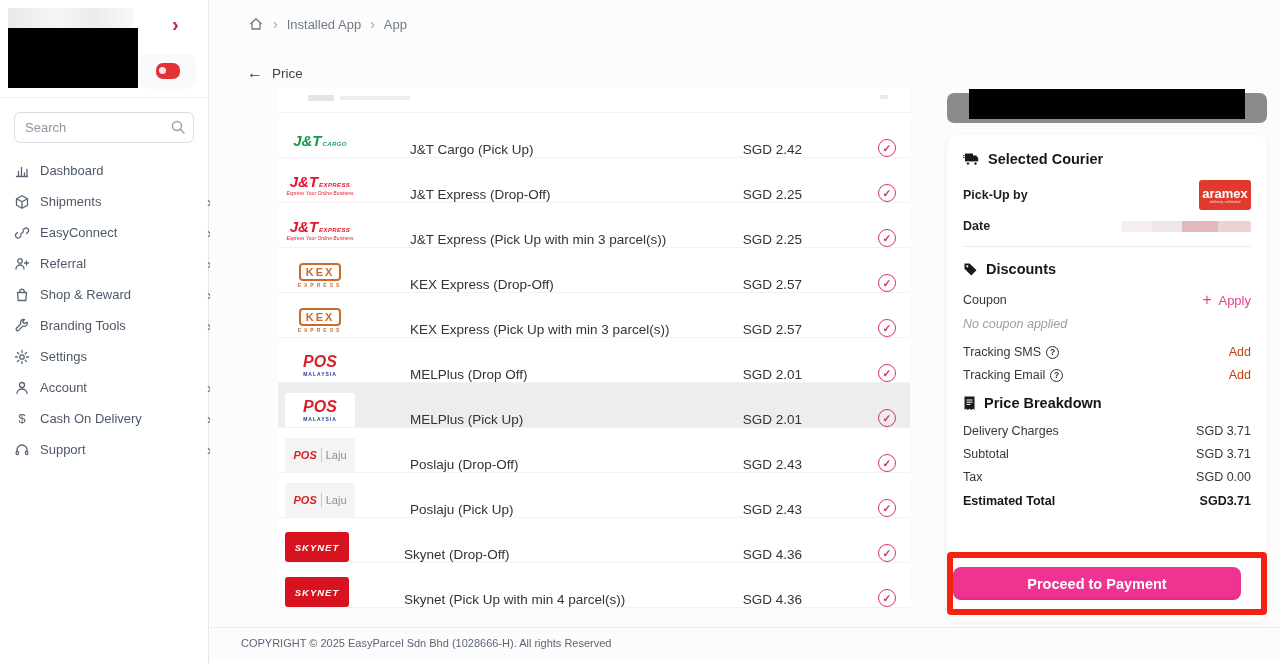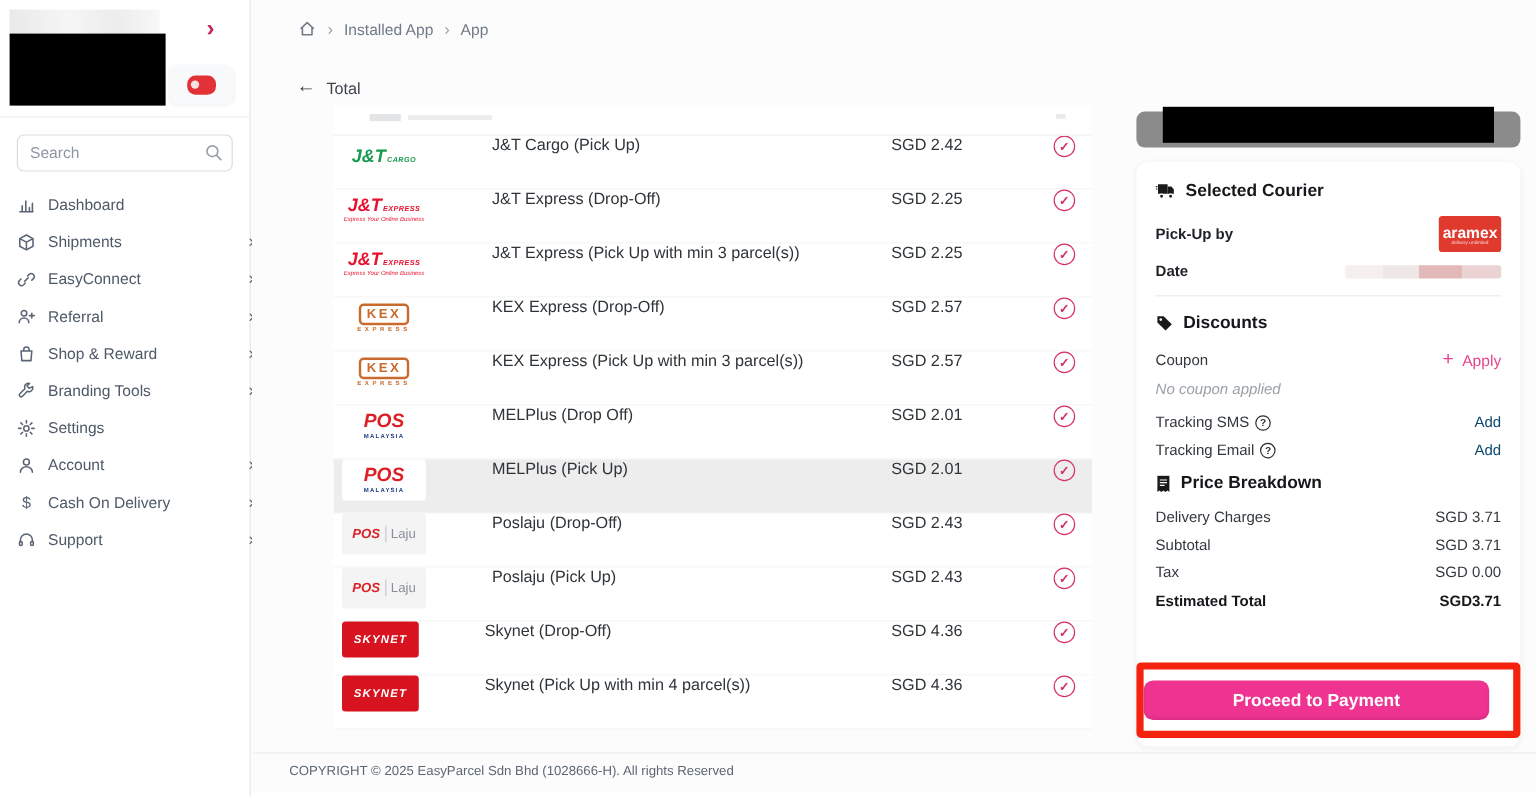--- a/index.html
+++ b/index.html
@@ -36,21 +36,21 @@
   .back-row { position:absolute; left:37px; top:64px; display:flex; align-items:center; gap:9px; color:#3f454c; font-size:13.5px; cursor:pointer; }
   .back-arrow { font-size:16px; color:#343a40; }
   .back-arrow::before { content:"←"; }
 
   
   .courier-card { position:absolute; left:68px; top:88px; width:632px; background:#fff; }
   .partial-row { height:25px; border-bottom:1px solid #f0f1f3; position:relative; background:#fff; overflow:hidden; }
   .partial-row .ghost1 { position:absolute; left:30px; top:7px; width:26px; height:6px; background:#e3e4e6; }
   .partial-row .ghost2 { position:absolute; left:62px; top:8px; width:70px; height:4px; background:#ecedee; }
   .partial-row .ghost3 { position:absolute; right:22px; top:7px; width:8px; height:4px; background:#e9eaec; }
-  .c-row { height:45px; display:flex; align-items:flex-start; border-bottom:1px solid #f2f3f5; background:#fff; padding:0 14px 0 7px; cursor:pointer; }
+  .c-row { height:45px; display:flex; align-items:flex-end; border-bottom:1px solid #f2f3f5; background:#fff; padding:0 14px 0 7px; cursor:pointer; }
   .c-row.selected { background:#ededee; }
   .c-name { margin-left:55px; flex:1; font-size:13.5px; color:#2f3439; }
   .c-price { width:70px; text-align:right; margin-right:76px; font-size:13.5px; color:#2f3439; flex:none; }
   .check-icon { width:18px; height:18px; flex:none; border:1.6px solid #d6336c; border-radius:50%; color:#d6336c; display:flex; align-items:center; justify-content:center; font-size:10.5px; font-weight:bold; }
   .check-icon::before { content:"✓"; }
 
   
   .c-logo { width:70px; height:34px; flex:none; display:flex; flex-direction:column; align-items:center; justify-content:center; border-radius:3px; overflow:hidden; }
   .jt { display:flex; align-items:flex-end; font-style:italic; font-weight:bold; line-height:1; }
   .jt-main { font-size:15px; }
@@ -82,21 +82,21 @@
   .aramex .ar-main { font-weight:bold; font-size:13px; }
   .aramex .ar-sub { font-size:4px; opacity:.8; }
   .date-redact { width:130px; height:11px; border-radius:2px; background:linear-gradient(90deg,#f5efef 0 24%,#efe7e7 24% 47%,#e2b8b8 47% 75%,#ecd3d3 75%); }
   .card-divider { border-top:1px solid #ececee; margin:13px 0 14px; }
   .apply-link { color:#e5458c; font-size:13px; display:flex; align-items:center; gap:7px; cursor:pointer; }
   .plus-glyph { font-size:16px; line-height:1; }
   .plus-glyph::before { content:"+"; }
   .no-coupon { font-size:12.5px; font-style:italic; color:#9aa0a6; margin-top:9px; }
   .q-icon { width:13px; height:13px; border:1.2px solid #2b2f33; border-radius:50%; font-size:8.5px; color:#2b2f33; display:inline-flex; align-items:center; justify-content:center; font-weight:bold; cursor:pointer; }
   .q-icon::before { content:"?"; }
-  .add-link { color:#0c4a6e; font-size:12.5px; cursor:pointer; }
+  .add-link { color:#c2410c; font-size:12.5px; cursor:pointer; }
   .price-row { display:flex; justify-content:space-between; font-size:12.5px; color:#33383e; margin-top:9px; }
   .price-row.bold { font-weight:bold; color:#15171a; margin-top:10px; }
   .annotation-box { position:absolute; left:737px; top:552px; width:320px; height:63px; border:6px solid #f3230f; border-radius:4px; background:transparent; }
   .proceed-btn { position:absolute; left:0; top:9px; width:288px; height:33px; background:#ee3390; border:none; border-radius:8px; color:#fff; font-size:14.5px; font-weight:bold; font-family:"Liberation Sans",sans-serif; cursor:pointer; box-shadow:inset 0 -2px 3px rgba(0,0,0,.08); }
 
   
   .footer-line { position:absolute; left:0; top:627px; width:1070px; border-top:1px solid #ebedef; }
   .copyright { position:absolute; left:31px; top:637px; font-size:11px; color:#5c6774; }
 </style>
 </head>
@@ -226,21 +226,21 @@
           <path d="M2.5 8L8 2.8 13.5 8M4 6.8V13h8V6.8"></path>
         </svg>
       <span class="sep"></span>
       <span class="crumb">Installed App</span>
       <span class="sep"></span>
       <span class="crumb">App</span>
     </div>
 
     <div class="back-row">
       <span class="back-arrow"></span>
-      <span>Total</span>
+      <span>Price</span>
     </div>
 
     <div class="courier-card">
       <div class="partial-row">
         <span class="ghost1"></span>
           <span class="ghost2"></span>
           <span class="ghost3"></span>
       </div>
 
       <div class="c-row">

